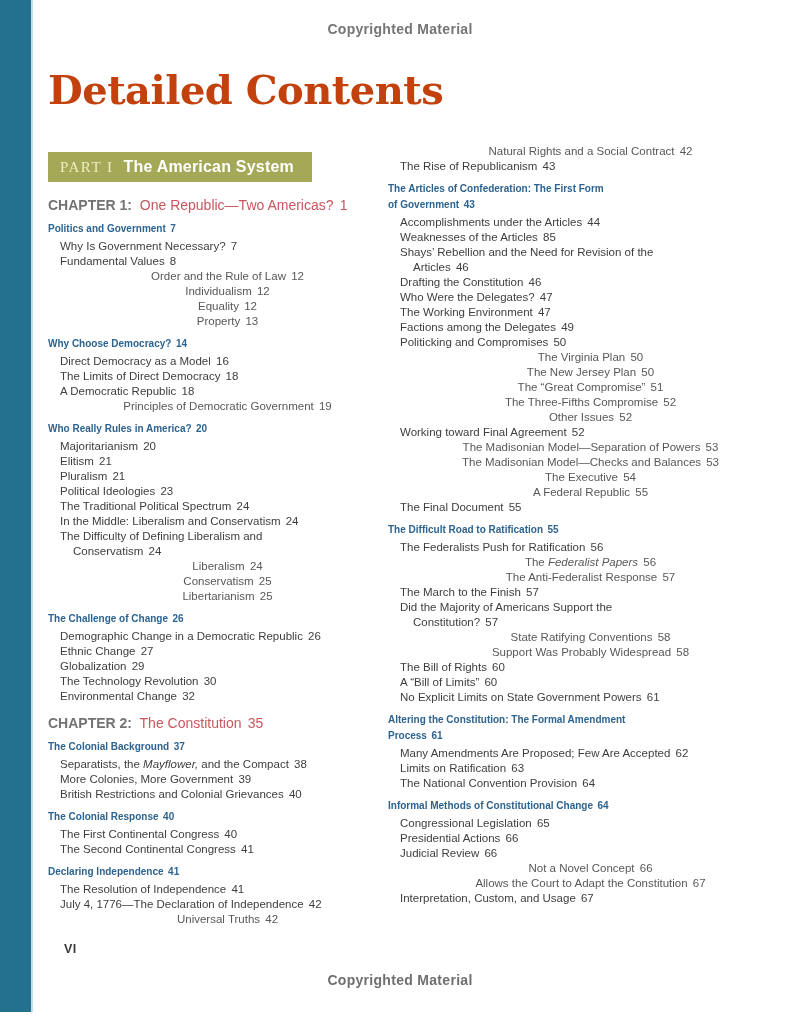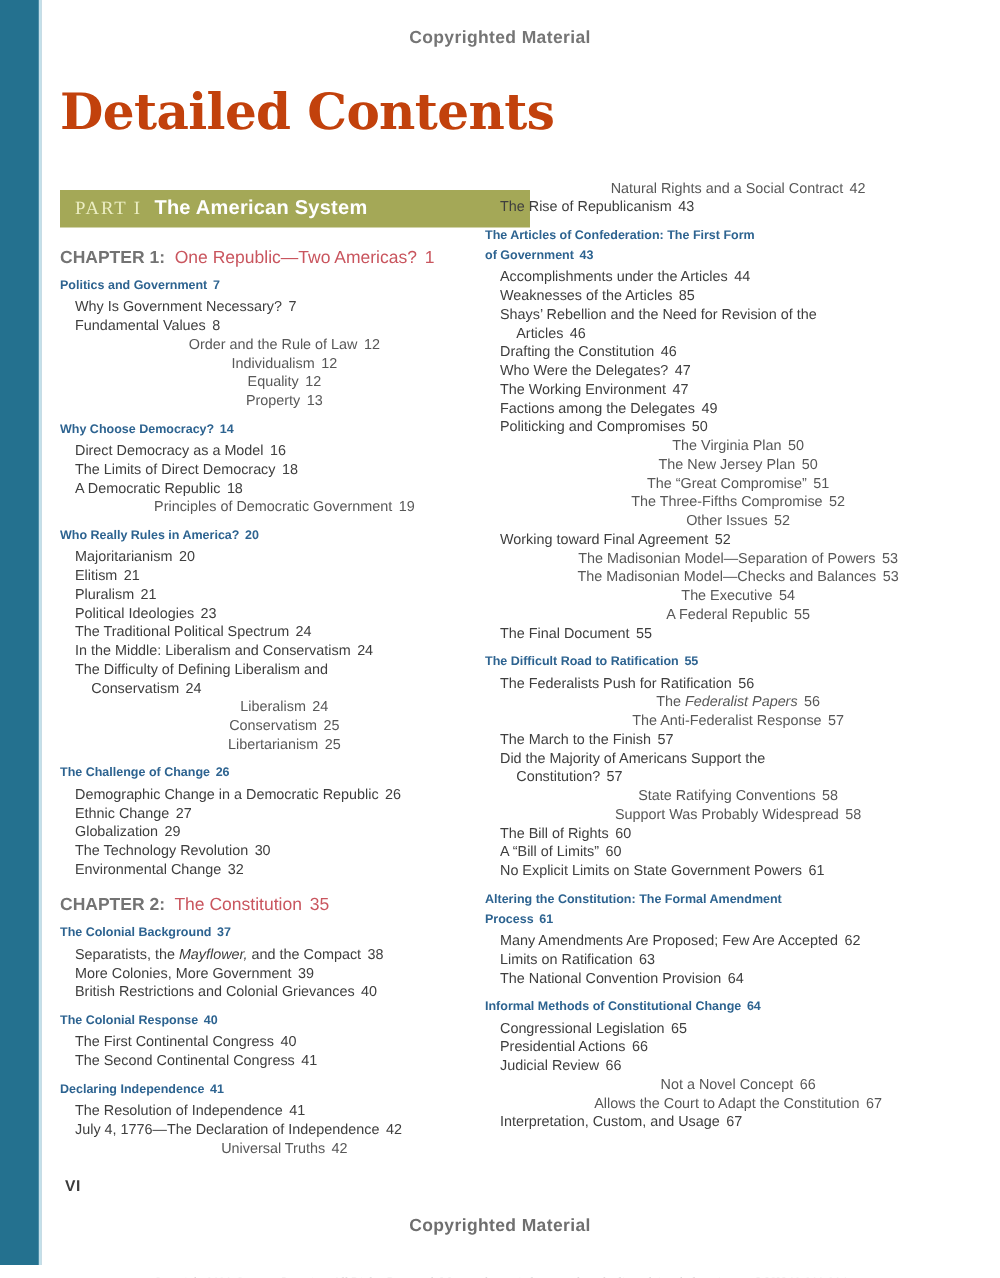--- a/index.html
+++ b/index.html
@@ -14,21 +14,21 @@
   .watermark-top{
     position:absolute;top:21px;left:0;width:100%;text-align:center;
     font-size:14px;font-weight:600;color:#757575;letter-spacing:.3px;
   }
   .page-title{
     position:absolute;left:48px;top:66px;margin:0;
     font-family:"DejaVu Serif",serif;font-weight:700;font-size:40px;
     color:#c2410c;letter-spacing:-.5px;
   }
   .part-banner{
-    position:absolute;left:48px;top:152px;width:376px;height:30px;
+    position:absolute;left:48px;top:152px;width:264px;height:30px;
     background:#A4A857;display:flex;align-items:center;box-sizing:border-box;
     padding-left:12px;
   }
   .part-label{
     font-family:"Liberation Serif",serif;font-size:15px;color:#ECEEC3;
     letter-spacing:1.5px;font-weight:500;
   }
   .part-title{
     color:#ffffff;font-weight:bold;font-size:16px;margin-left:10px;
     letter-spacing:.2px;
@@ -44,21 +44,21 @@
   .ch-label{font-weight:bold;color:#737373;}
   .ch-title{color:#C9555E;}
   .chapter .pg{color:#C9555E;}
   .section{
     font-size:10px;line-height:16px;font-weight:bold;color:#2D6390;
     margin-top:7px;margin-bottom:2px;
   }
   .entry{padding-left:25px;text-indent:-13px;}
   .sub{padding-left:27px;color:#585858;text-align:center;}
   .page-number{
-    position:absolute;left:52px;top:942px;font-size:12.5px;font-weight:bold;
+    position:absolute;left:64px;top:942px;font-size:12.5px;font-weight:bold;
     color:#3C3C3C;letter-spacing:.5px;
   }
   .footer-copyright{
     position:absolute;top:1021px;left:0;width:100%;text-align:center;
     font-size:10px;color:#A8A8A8;font-family:Liberation Serif, serif;
   }
   .watermark-bottom{
     position:absolute;top:972px;left:0;width:100%;text-align:center;
     font-size:14px;font-weight:600;color:#6F6F6F;letter-spacing:.3px;
   }

